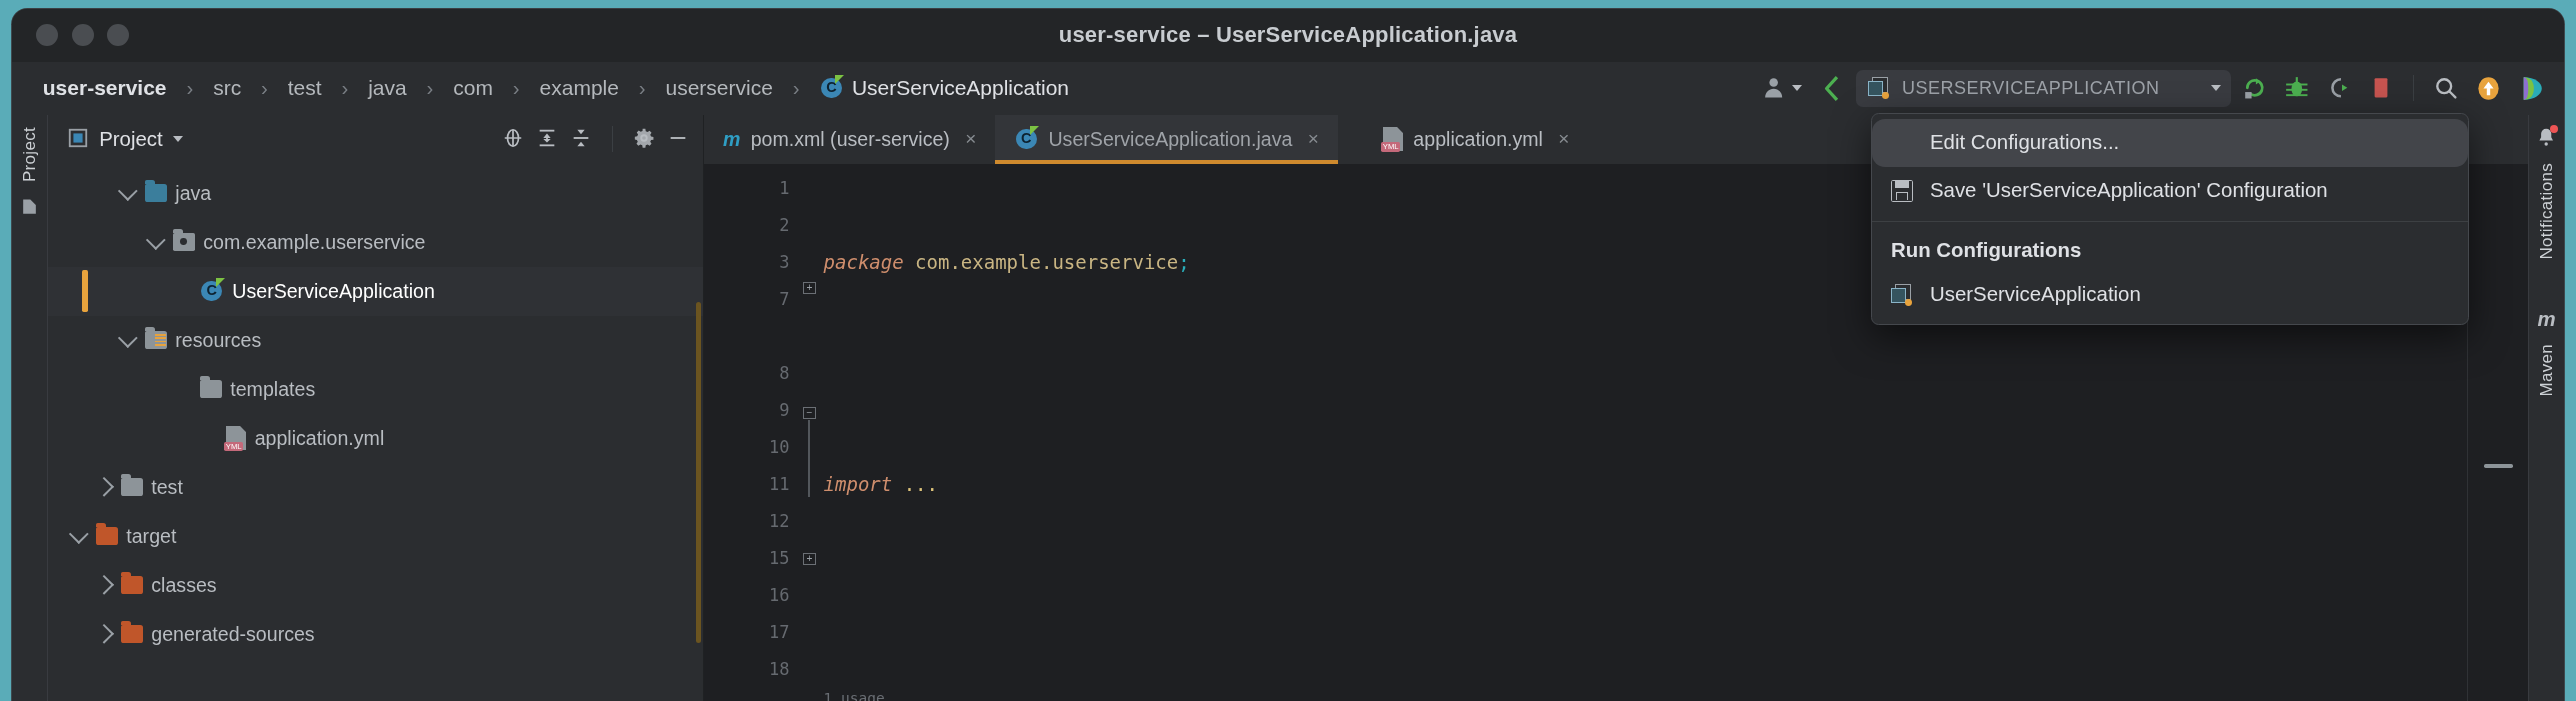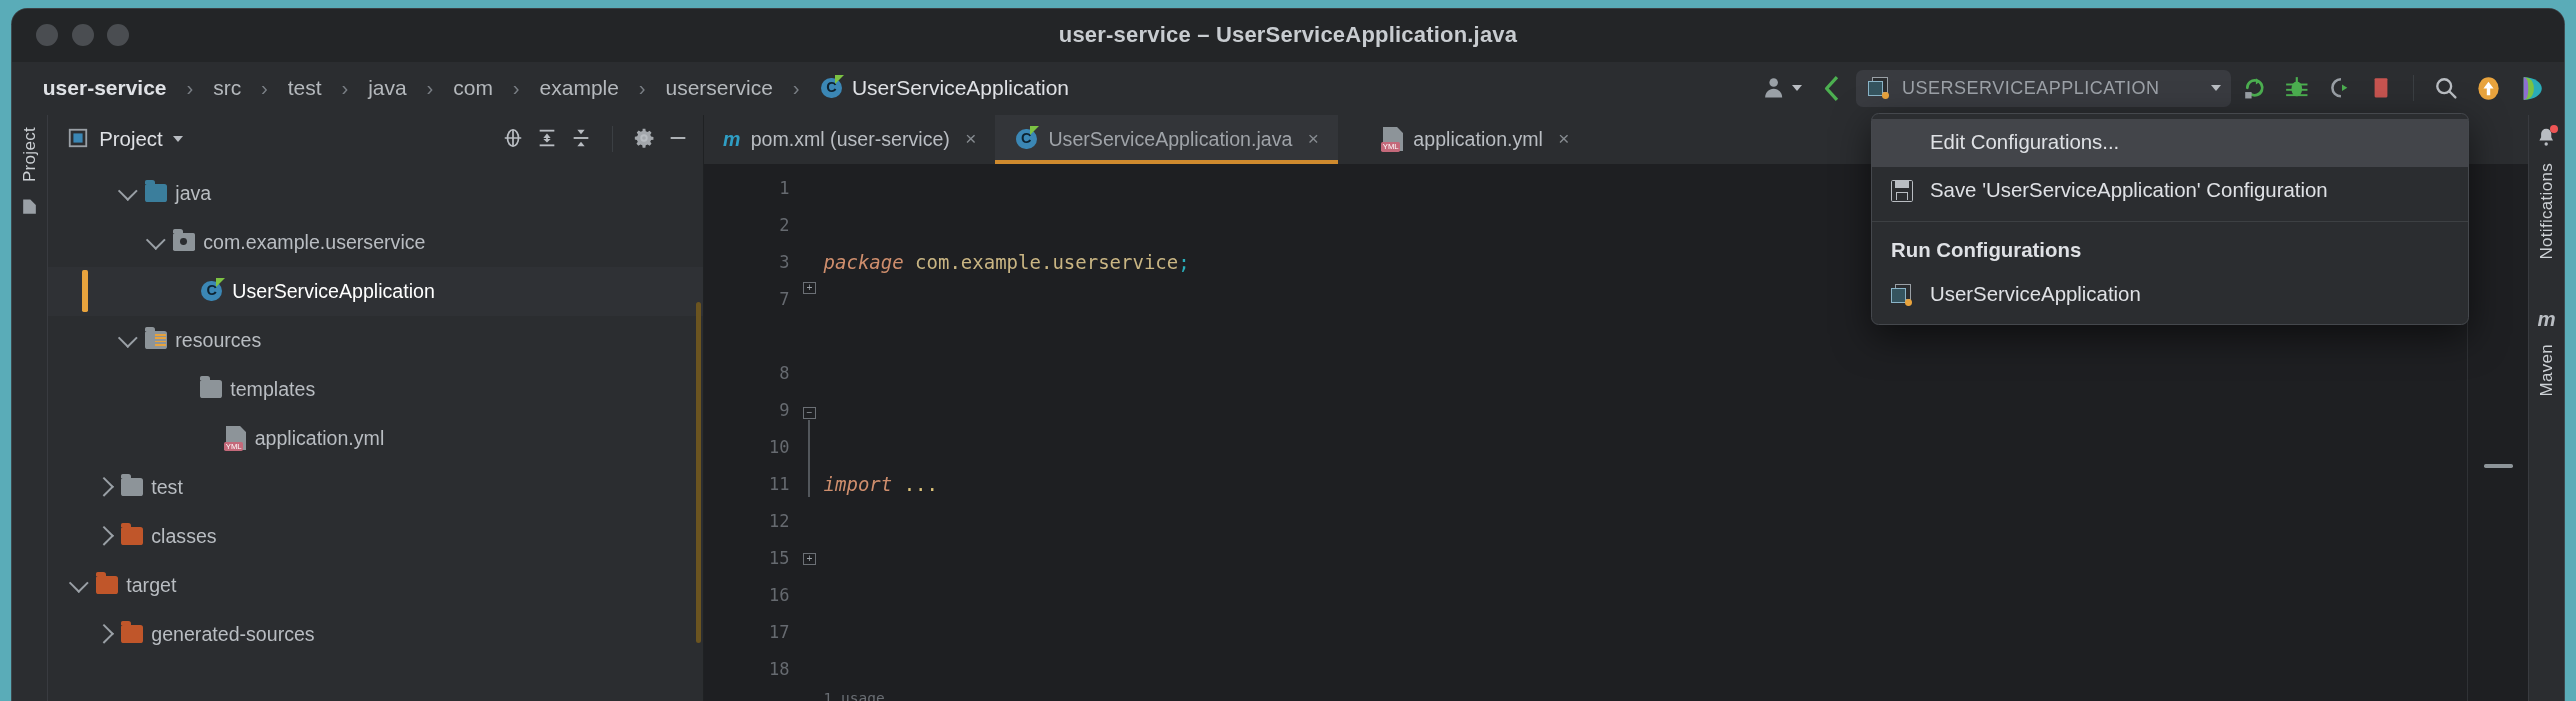--- a/index.html
+++ b/index.html
@@ -206,21 +206,21 @@
     background: #2b2d30;
     border: 0.9px solid #45484d;
     border-radius: 7.7px;
     box-shadow: 0 12px 37px rgba(0,0,0,.55);
     padding: 5.1px 0;
     z-index: 50;
   }
   .mi {
     display:flex; align-items:center; gap: 13.6px;
     height: 48px; padding: 0 15.3px 0 19px;
-    font-size: 20.4px; color: #dfe1e5; white-space:nowrap;
+    font-size: 20.4px; color: #dfe1e5; white-space:nowrap;border-radius:13px;
   }
   .mi.hl { background:#43454a; }
   .mi .mtext { padding-left: 3.4px; }
   .mi.indented .mtext { padding-left: 39px; }
   .msep { height:0.9px; background:#3d4043; margin: 6.8px 0; }
   .mhead { font-size:20.4px; font-weight:bold; color:#dfe1e5; padding: 10.2px 19px 8.5px; }
   .save-ic { width:22px;height:22px;border:1.7px solid #b9bdc2; border-radius:1.7px; position:relative;}
   .save-ic::before{content:"";position:absolute;left:3.4px;top:0;right:3.4px;height:7.7px;background:#b9bdc2;}
   .save-ic::after{content:"";position:absolute;left:4.3px;bottom:0.9px;right:4.3px;height:6.8px;border:1.3px solid #b9bdc2;border-bottom:none;}
   .cfg-ic { width:22px;height:22px;position:relative;}
@@ -456,30 +456,30 @@
             </span>
           <span class="lbl">application.yml</span>
         </div>
 
         <div class="row" style="padding-left:49px">
           <span class="arrow"></span>
           <span class="folder"></span>
           <span class="lbl">test</span>
         </div>
 
+        <div class="row" style="padding-left:24px">
+          <span class="arrow open"></span>
+          <span class="folder orange"></span>
+          <span class="lbl">target</span>
+        </div>
+
         <div class="row" style="padding-left:49px">
           <span class="arrow"></span>
           <span class="folder orange"></span>
           <span class="lbl">classes</span>
-        </div>
-
-        <div class="row" style="padding-left:24px">
-          <span class="arrow open"></span>
-          <span class="folder orange"></span>
-          <span class="lbl">target</span>
         </div>
 
         <div class="row" style="padding-left:49px">
           <span class="arrow"></span>
           <span class="folder orange"></span>
           <span class="lbl">generated-sources</span>
         </div>
       </div>
       <div class="scrollbar-proj"></div>
     </div>

